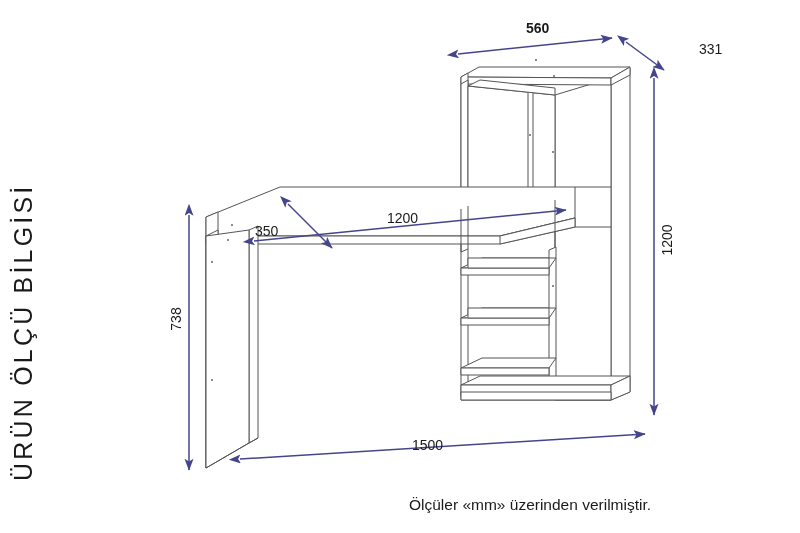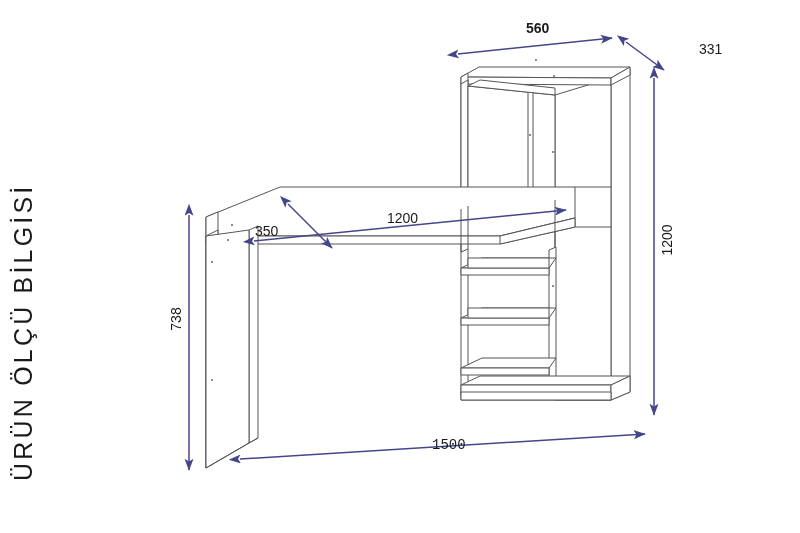--- a/index.html
+++ b/index.html
@@ -65,21 +65,21 @@
   .dim-label.rot {
     transform: rotate(-90deg);
     transform-origin: center center;
   }
   #lbl-560 { left: 526px; top: 20px; font-weight: bold; }
   #lbl-331 { left: 699px; top: 41px; }
   #lbl-1200-right { left: 651px; top: 232px; }
   #lbl-1200-desk { left: 387px; top: 210px; }
   #lbl-550 { left: 255px; top: 223px; }
   #lbl-738 { left: 164px; top: 311px; }
-  #lbl-1500 { left: 432px; top: 437px; font-family: Liberation Mono, monospace; }
+  #lbl-1500 { left: 412px; top: 437px; }
 </style>
 </head>
 <body>
 
 <div id="root">
 
   <svg class="drawing-svg" viewBox="0 0 800 533">
     <defs>
       <marker id="arrowEnd" markerWidth="9" markerHeight="9" refX="7.5" refY="3" orient="auto" markerUnits="strokeWidth">
         <path d="M0,0 L8,3 L0,6 L1.8,3 z" fill="#45458c"></path>
@@ -210,14 +210,15 @@
   <div class="dim-label rot" id="lbl-1200-right">1200</div>
 
   <div class="dim-label" id="lbl-1200-desk">1200</div>
 
   <div class="dim-label" id="lbl-550">350</div>
 
   <div class="dim-label rot" id="lbl-738">738</div>
 
   <div class="dim-label" id="lbl-1500">1500</div>
 
+  <div class="caption">Ölçüler «mm» üzerinden verilmiştir.</div>
 
 </div>
 
 </body></html>

